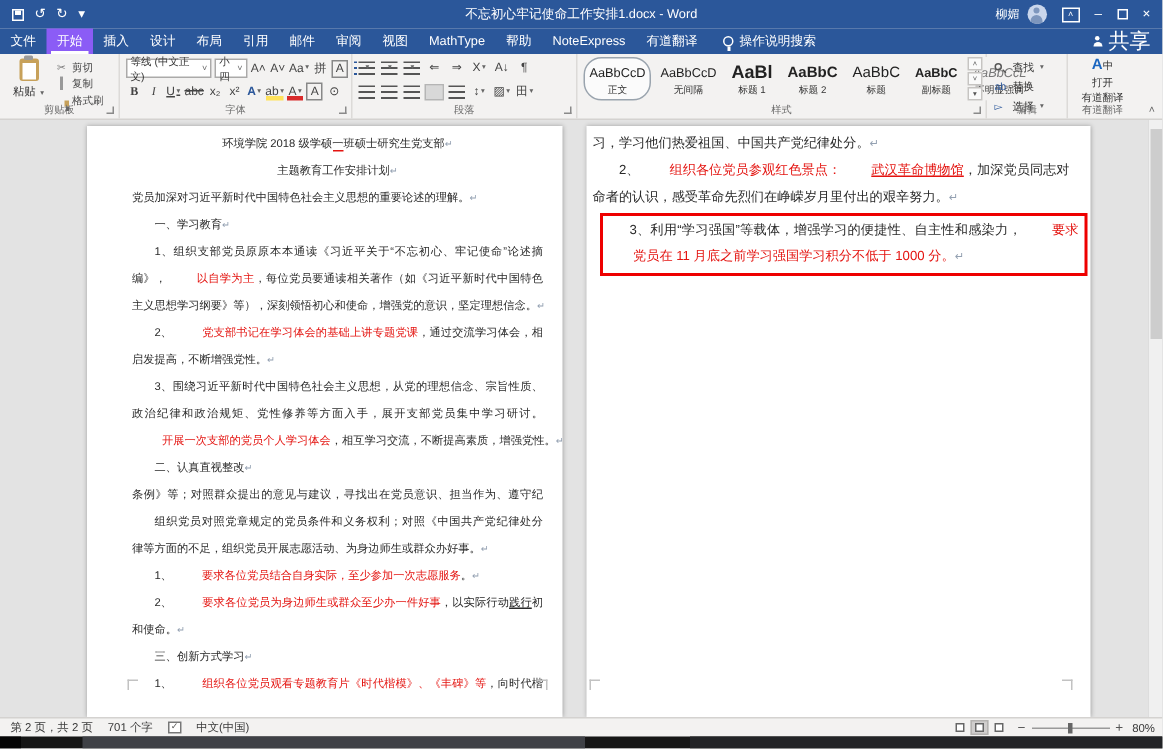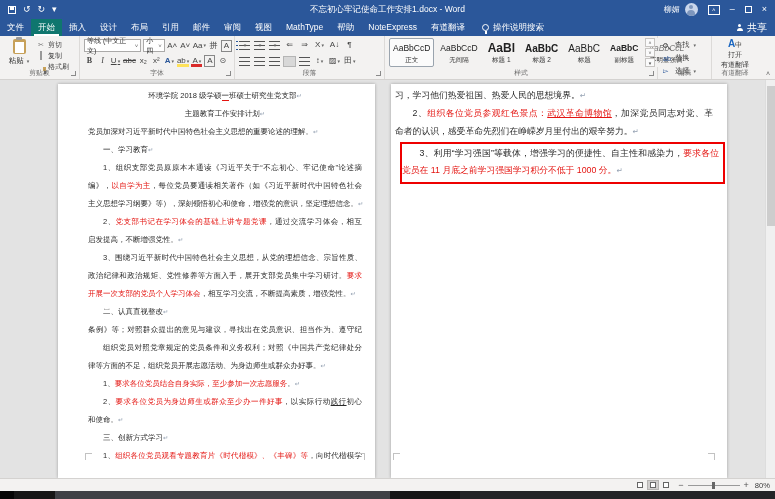--- a/index.html
+++ b/index.html
@@ -19,26 +19,26 @@
   .avatar{width:13px;height:13px;border-radius:50%;background:#c9d6ec;position:relative;overflow:hidden;}
   .avatar::before{content:"";position:absolute;left:4.5px;top:2px;width:4px;height:4px;border-radius:50%;background:#7d96bd;}
   .avatar::after{content:"";position:absolute;left:2.5px;top:7px;width:8px;height:6px;border-radius:4px 4px 0 0;background:#7d96bd;}
   .rdo{width:12px;height:10px;border:1px solid #fff;font-size:6px;text-align:center;line-height:9px;}
   .wbtn{font-size:9px;line-height:1;}
   .wmax{width:7px;height:7px;border:1px solid #fff;}
 
   
   .tabrow{position:absolute;left:0;top:19px;width:775px;height:17px;background:#2b579a;display:flex;align-items:stretch;color:#fff;}
   .tab{font-size:8.5px;line-height:17px;padding:0 7px;position:relative;white-space:nowrap;}
-  .tab.active{background:#0f766e;}
+  .tab.active{background:#8b5cf6;}
   .tab.active::after{content:"";position:absolute;left:3px;right:3px;bottom:0;height:2px;background:#fff;}
   .assist{display:flex;align-items:center;gap:4px;font-size:8.5px;margin-left:10px;font-family:Liberation Mono, monospace;}
   .bulb{width:7px;height:7px;border:1px solid #fff;border-radius:50%;position:relative;}
   .bulb::after{content:"";position:absolute;left:2px;top:6px;width:1.5px;height:3px;background:#fff;}
-  .share{position:absolute;right:8px;top:0;height:17px;display:flex;align-items:center;gap:4px;font-size:10px;}
+  .share{position:absolute;right:8px;top:0;height:17px;display:flex;align-items:center;gap:4px;font-size:14px;}
   .person{width:7px;height:7px;position:relative;}
   .person::before{content:"";position:absolute;left:2px;top:0;width:3px;height:3px;border-radius:50%;background:#fff;}
   .person::after{content:"";position:absolute;left:0.5px;top:3.5px;width:6px;height:3.5px;border-radius:3px 3px 0 0;background:#fff;}
 
   
   .ribbon{position:absolute;left:0;top:36px;width:775px;height:44px;background:#f3f2f1;border-bottom:1px solid #d4d2d0;}
   .grp{position:absolute;top:0;bottom:0;border-right:1px solid #dcdad8;}
   .grp-label{position:absolute;bottom:1px;left:0;right:0;text-align:center;font-size:6.8px;color:#6a6a6a;}
   .launcher{position:absolute;bottom:3px;right:3px;width:5px;height:5px;border-right:1px solid #8a8a8a;border-bottom:1px solid #8a8a8a;}
   .ribi{display:inline-flex;align-items:center;justify-content:center;height:12px;min-width:11px;font-size:8px;color:#444;line-height:1;white-space:nowrap;}
@@ -75,21 +75,21 @@
   .c-box{border:1px solid #888;padding:0 1px;}
   
   .g-par{left:235px;width:150px;}
   .ic-lines{width:11px;height:9px;background:repeating-linear-gradient(to bottom,#555 0 1px,transparent 1px 4px);}
   .ic-ul{position:relative;}
   .ic-ul::before{content:"";position:absolute;left:-3px;top:0;width:2px;height:9px;background:repeating-linear-gradient(to bottom,#2b579a 0 1px,transparent 1px 4px);}
   .on{background:#d8d8d8;outline:1px solid #b5b5b5;}
   
   .g-sty{left:385px;width:273px;}
   .stycards{position:absolute;left:4px;top:2px;display:flex;gap:2px;align-items:stretch;}
-  .card{min-width:30px;padding:2px 3px 1px;text-align:center;border:1px solid transparent;border-radius:2px;background:#f3f2f1;}
+  .card{min-width:30px;padding:2px 3px 1px;text-align:center;border:1px solid transparent;border-radius:12px;background:#f3f2f1;}
   .card.sel{border-color:#9aa4ae;background:#fbfbfb;}
   .card .smp{font-size:8.5px;color:#222;height:15px;line-height:15px;white-space:nowrap;}
   .card .nm{font-size:6.5px;color:#333;white-space:nowrap;}
   .card.h1 .smp{font-size:12px;font-weight:bold;}
   .card.h2 .smp{font-size:10px;font-weight:bold;}
   .card.ttl .smp{font-size:10px;}
   .card.sub .smp{font-weight:bold;}
   .card.emph .smp{font-style:italic;color:#777;}
   .styscroll{position:absolute;right:2px;top:2px;width:10px;display:flex;flex-direction:column;gap:1px;}
   .styscroll span{height:9px;border:1px solid #c6c4c2;background:#fafafa;font-size:5px;color:#555;text-align:center;line-height:8px;}
@@ -113,21 +113,21 @@
   .docarea{position:absolute;left:0;top:80px;width:775px;height:398px;background:#e3e3e3;overflow:hidden;}
   .page{position:absolute;top:4px;height:394px;background:#fff;box-shadow:0 0 3px rgba(0,0,0,.3);}
   .page-left{left:58px;width:317px;}
   .page-right{left:391px;width:336px;}
   .doc-left{padding:3px 13px 0 30px;font-size:7.5px;color:#2a2a2a;}
   .doc-right{padding:2px 14px 0 4px;font-size:8.8px;color:#2a2a2a;}
   .dl{height:18px;line-height:18px;white-space:nowrap;overflow:visible;}
   .dl.c{text-align:center;}
   .dl.ind{text-indent:2em;}
   .dl.j{text-align:justify;text-align-last:justify;white-space:normal;height:18px;overflow:hidden;}
-  .red{color:#e41410;}
+  .red{color:#e41410;margin-left:20px;}
   .u{text-decoration:underline;}
   .ru{border-bottom:1px solid #e41410;}
   .mk{color:#94a1b2;font-size:0.85em;}
   .redbox{border:2px solid #ee0000;margin:2px -12px 0 5px;padding:1px 4px 3px 0;}
   .redbox .dl{height:17px;line-height:17px;}
   .cm{position:absolute;width:7px;height:7px;}
   .cm-l{border-left:1px solid #c2c2c2;border-top:1px solid #c2c2c2;}
   .cm-r{border-right:1px solid #c2c2c2;border-top:1px solid #c2c2c2;}
   .vscroll{position:absolute;right:0;top:0;width:10px;height:398px;background:#f0f0f0;border-left:1px solid #ddd;}
   .vthumb{position:absolute;left:1px;top:6px;width:8px;height:140px;background:#cdcdcd;}
@@ -386,37 +386,43 @@
         <div class="dl ind j"><span>2、</span><span class="red">要求各位党员为身边师生或群众至少办一件好事</span><span>，以实际行动</span><span class="u">践行</span><span>初心</span></div>
         <div class="dl "><span>和使命。</span><span class="mk">↵</span></div>
         <div class="dl ind"><span>三、创新方式学习</span><span class="mk">↵</span></div>
         <div class="dl ind j"><span>1、</span><span class="red">组织各位党员观看专题教育片《时代楷模》、《丰碑》等</span><span>，向时代楷模学</span></div>
       </div>
     <span class="cm cm-l" style="left:27px;bottom:18px;"></span>
     <span class="cm cm-r" style="right:10px;bottom:18px;"></span>
   </div>
   <div class="page page-right">
     <div class="doc-right" id="doc-right">
-        <div class="dl "><span>习，学习他们热爱祖国、热爱人民的思想境界。</span><span class="mk">↵</span></div>
+        <div class="dl "><span>习，学习他们热爱祖国、中国共产党纪律处分。</span><span class="mk">↵</span></div>
         <div class="dl ind j"><span>2、</span><span class="red">组织各位党员参观红色景点：</span><span class="red u">武汉革命博物馆</span><span>，加深党员同志对党、革</span></div>
         <div class="dl "><span>命者的认识，感受革命先烈们在峥嵘岁月里付出的艰辛努力。</span><span class="mk">↵</span></div>
         <div class="redbox">
           <div class="dl ind j"><span>3、利用“学习强国”等载体，增强学习的便捷性、自主性和感染力，</span><span class="red">要求各位</span></div>
           <div class="dl "><span class="red">党员在 11 月底之前学习强国学习积分不低于 1000 分。</span><span class="mk">↵</span></div>
         </div>
       </div>
     <span class="cm cm-l" style="left:2px;bottom:18px;"></span>
     <span class="cm cm-r" style="right:12px;bottom:18px;"></span>
   </div>
   <div class="vscroll">
     <div class="vthumb"></div>
   </div>
 </div>
 
 <div class="statusbar">
+  <div class="sb-left">
+    <span>第 2 页，共 2 页</span>
+    <span>701 个字</span>
+    <span class="spell">✓</span>
+    <span>中文(中国)</span>
+  </div>
   <div class="sb-right">
     <div style="display:flex;gap:1px;">
         <span class="vbtn">
           <i></i>
         </span>
         <span class="vbtn sel">
           <i></i>
         </span>
         <span class="vbtn">
           <i></i>

